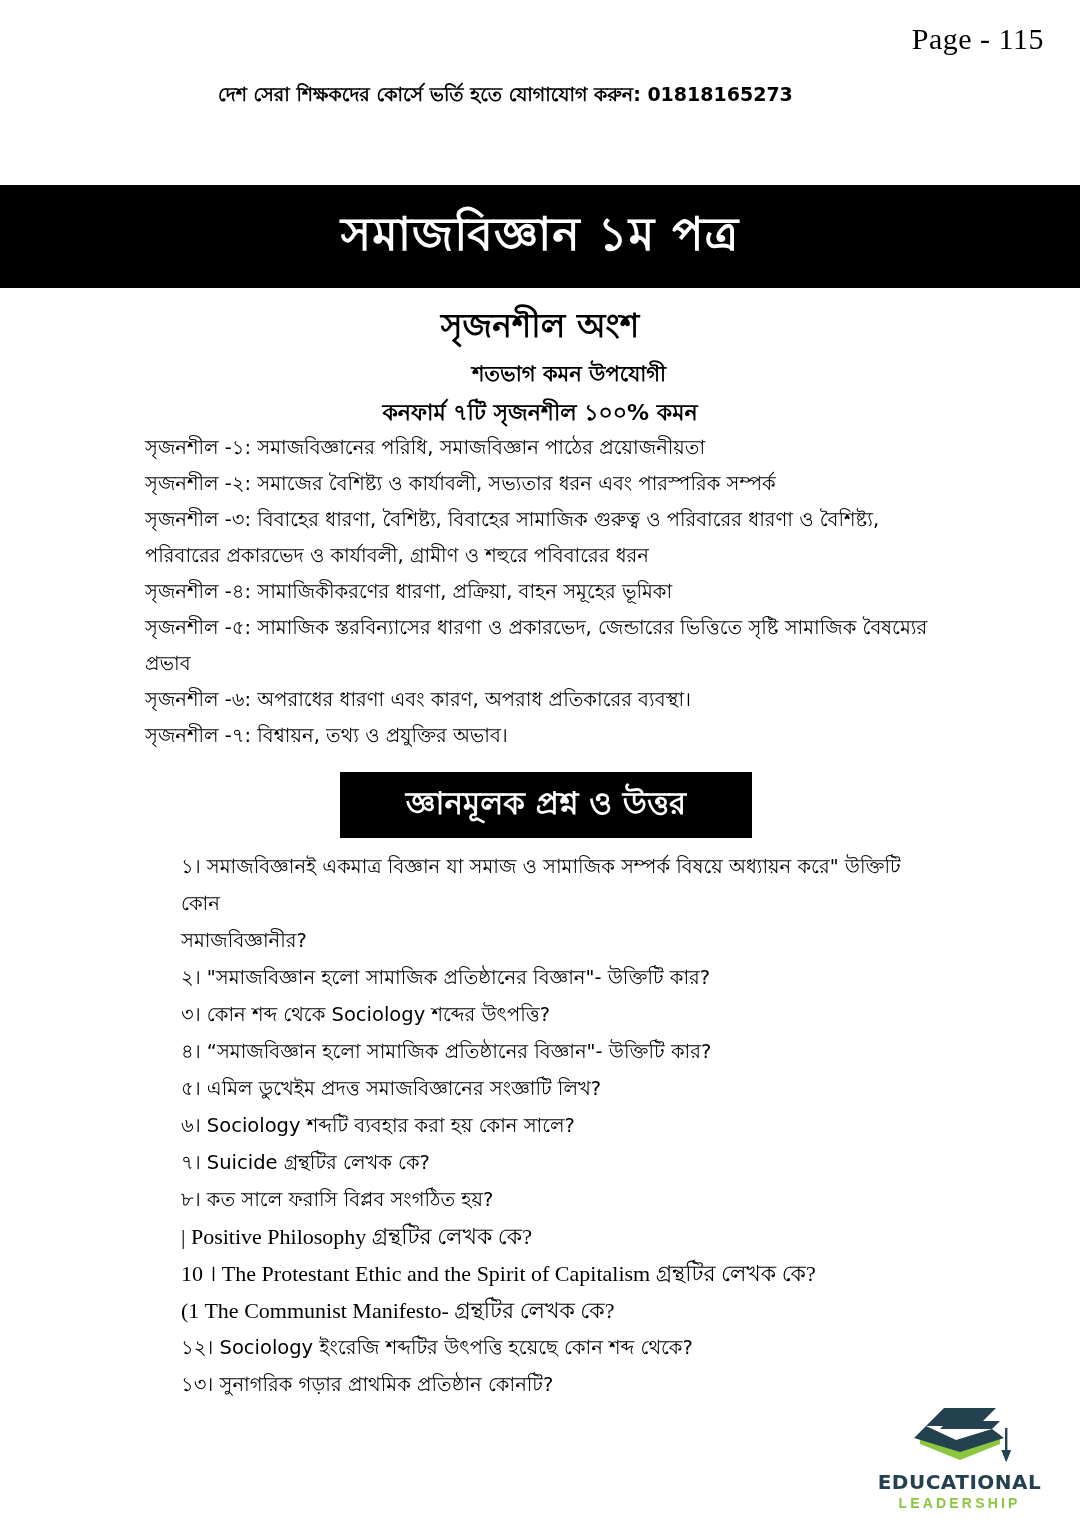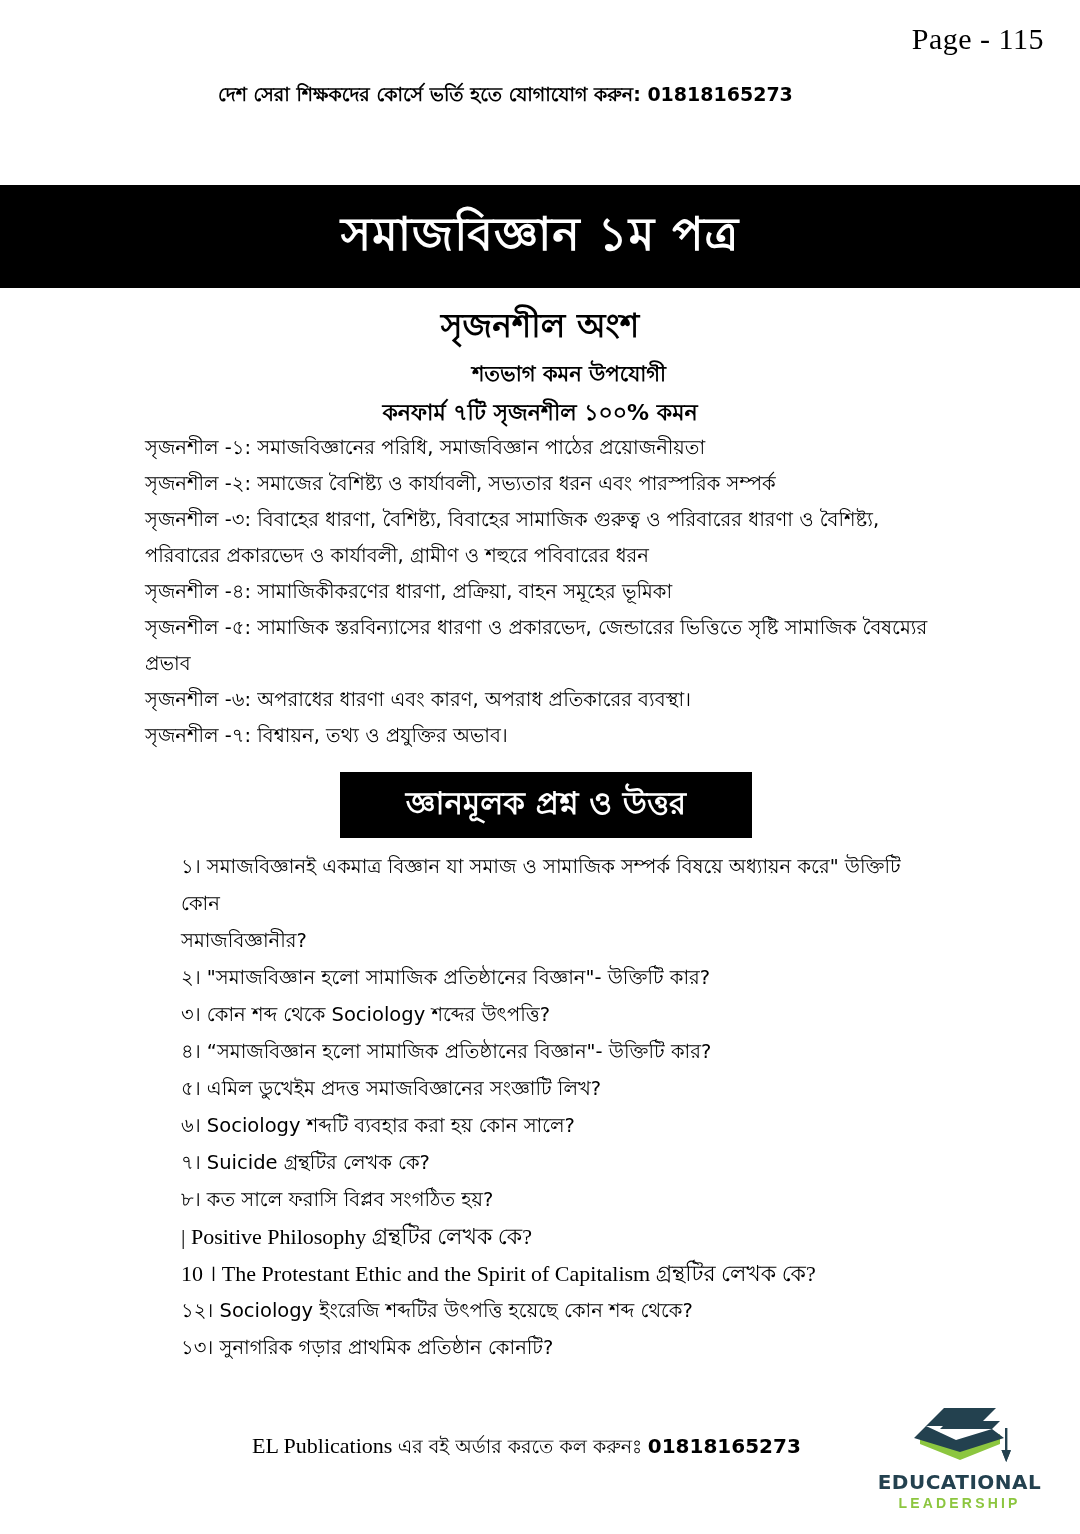--- a/index.html
+++ b/index.html
@@ -237,29 +237,25 @@
     <div class="question-item">সমাজবিজ্ঞানীর?</div>
     <div class="question-item">২। "সমাজবিজ্ঞান হলো সামাজিক প্রতিষ্ঠানের বিজ্ঞান"- উক্তিটি কার?</div>
     <div class="question-item">৩। কোন শব্দ থেকে Sociology শব্দের উৎপত্তি?</div>
     <div class="question-item">৪। “সমাজবিজ্ঞান হলো সামাজিক প্রতিষ্ঠানের বিজ্ঞান"- উক্তিটি কার?</div>
     <div class="question-item">৫। এমিল ডুখেইম প্রদত্ত সমাজবিজ্ঞানের সংজ্ঞাটি লিখ?</div>
     <div class="question-item">৬। Sociology শব্দটি ব্যবহার করা হয় কোন সালে?</div>
     <div class="question-item">৭। Suicide গ্রন্থটির লেখক কে?</div>
     <div class="question-item">৮। কত সালে ফরাসি বিপ্লব সংগঠিত হয়?</div>
     <div class="question-item serif-lead">| Positive Philosophy গ্রন্থটির লেখক কে?</div>
     <div class="question-item serif-lead">10 । The Protestant Ethic and the Spirit of Capitalism গ্রন্থটির লেখক কে?</div>
+    <div class="question-item serif-lead">(1 The Communist Manifesto- গ্রন্থটির লেখক কে?</div>
     <div class="question-item">১২। Sociology ইংরেজি শব্দটির উৎপত্তি হয়েছে কোন শব্দ থেকে?</div>
     <div class="question-item">১৩। সুনাগরিক গড়ার প্রাথমিক প্রতিষ্ঠান কোনটি?</div>
   </div>
 
-  <div class="footer-order">
-    <span>EL Publications</span>
-    <span class="bn">এর বই অর্ডার করতে কল করুনঃ</span>
-    <span class="phone">01818165273</span>
-  </div>
 
   <div class="logo">
     <svg class="logo-mark" width="112" height="64" viewBox="0 0 112 64">
 
       <path d="M16 30 L56 46 L96 30 L96 40 L56 56 L16 40 Z" fill="#8cc63f"></path>
 
       <path d="M40 4 L92 4 L84 12 L32 12 Z" fill="#23414f"></path>
       <path d="M32 12 L22 22 L74 22 L84 12 Z" fill="#23414f"></path>
       <path d="M44 17 L96 17 L88 25 L36 25 Z" fill="#23414f"></path>
       <path d="M22 22 L10 34 L56 48 L100 34 L88 25 L52 36 Z" fill="#23414f"></path>

